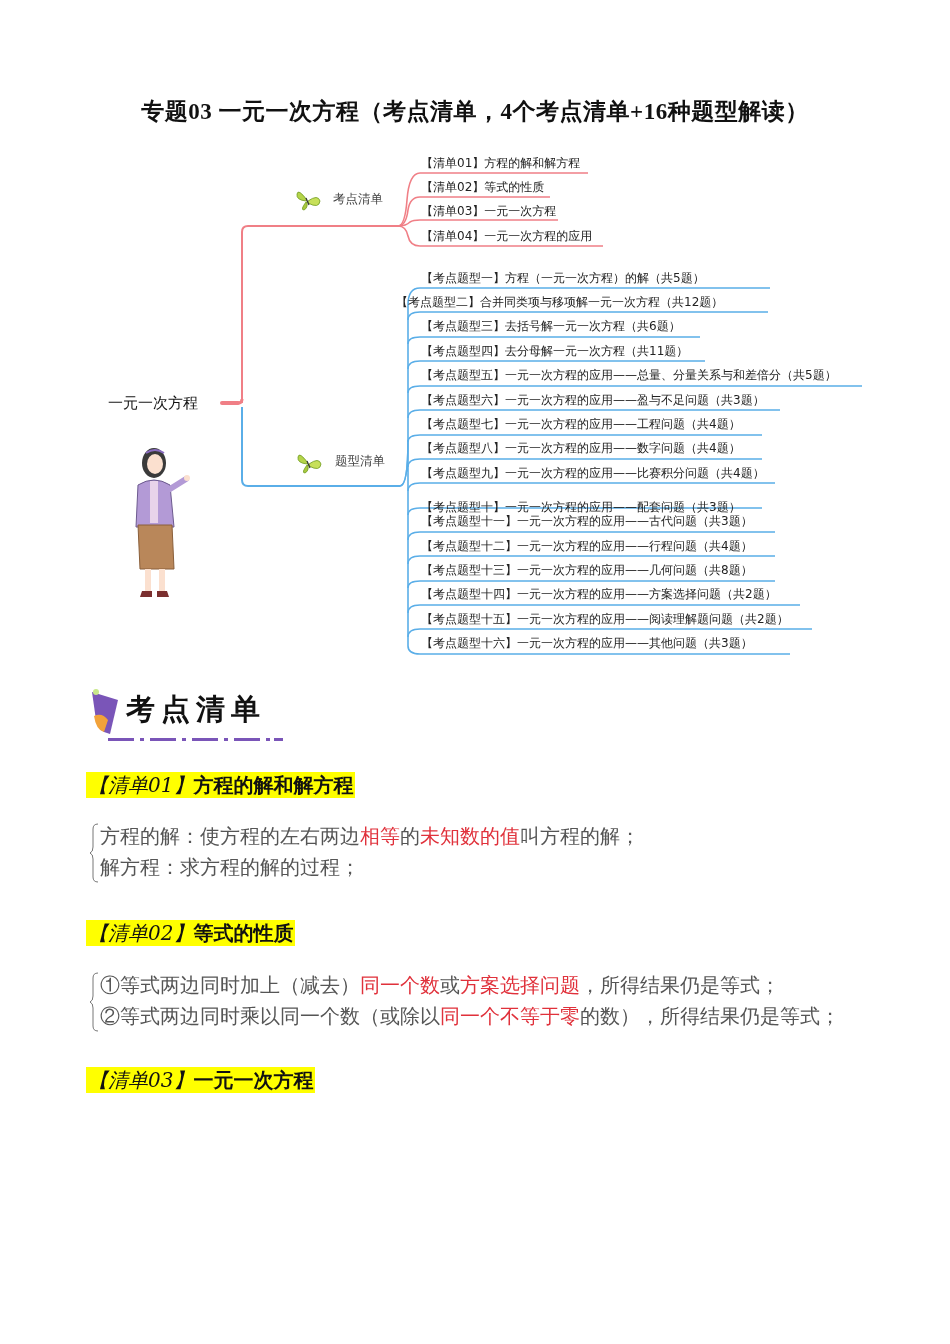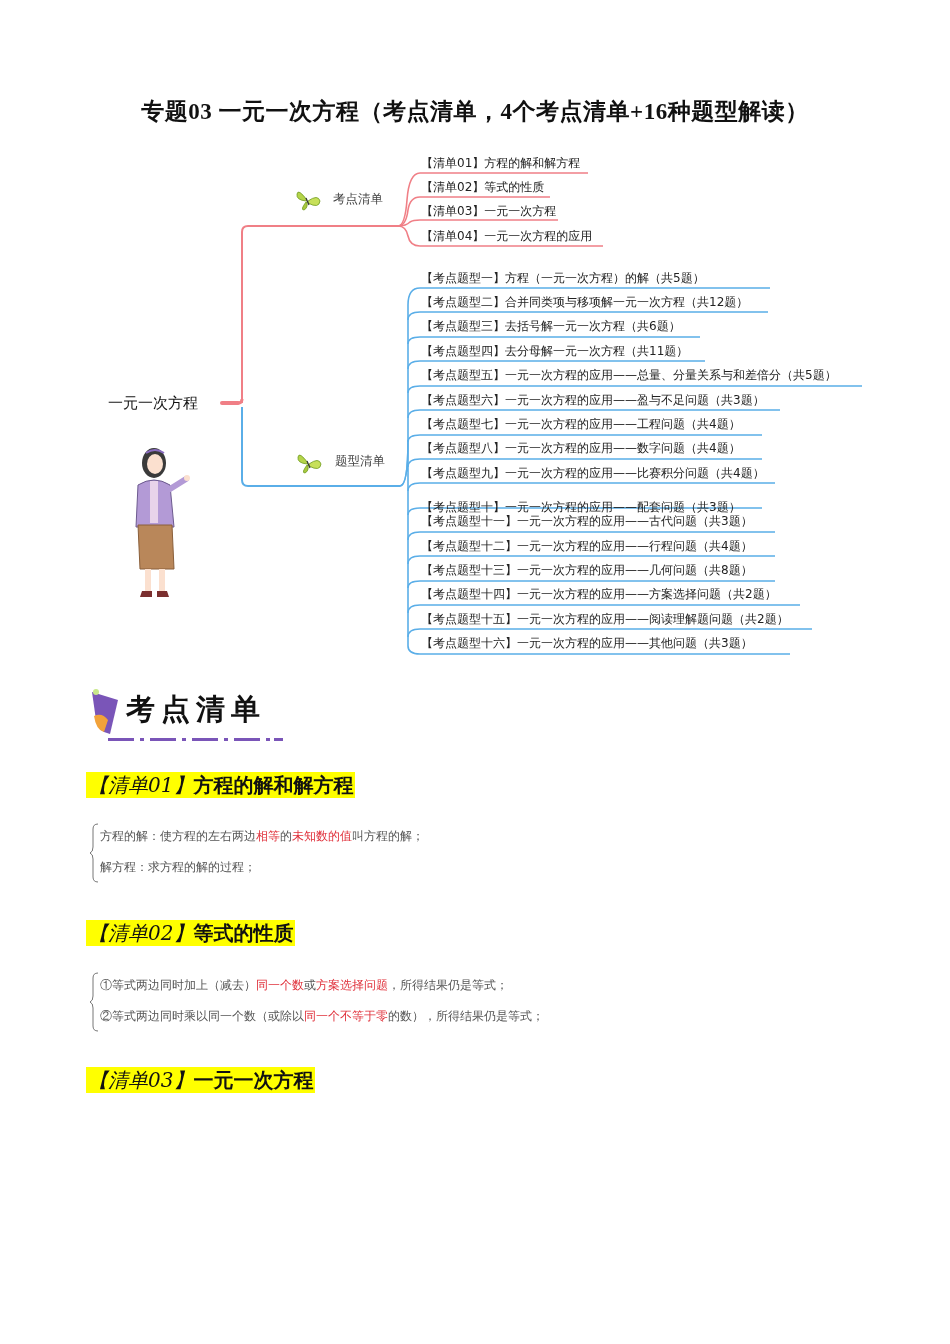--- a/index.html
+++ b/index.html
@@ -20,21 +20,21 @@
   .banner { position: absolute; left: 88px; top: 682px; width: 200px; height: 64px; }
   .banner-title { position: absolute; left: 38px; top: 8px; font-family: "DejaVu Serif", serif;
                   font-weight: bold; font-size: 29px; letter-spacing: 6px; color: #111; }
   .banner-line { position: absolute; left: 20px; top: 56px; width: 175px; height: 4px; }
 
   .sec-head { position: absolute; left: 86px; background: #ffff00; padding: 0 2px;
               font-size: 20px; line-height: 26px; font-weight: bold; color: #111; }
   .sec-head .bracket-part { font-family: "DejaVu Serif", serif; font-weight: normal; font-style: italic; }
   .sec-head .sec-title { font-family: "DejaVu Sans", sans-serif; font-weight: bold; }
 
-  .brace-block { position: absolute; left: 90px; font-size: 12px; color: #555; line-height: 31px; }
+  .brace-block { position: absolute; left: 90px; font-size: 20px; color: #555; line-height: 31px; }
   .brace { position: absolute; left: 0; top: 2px; width: 10px; }
   .brace-lines { margin-left: 10px; }
   .red { color: #e0313b; }
 </style>
 </head>
 <body>
 
 <div class="doc-title">专题03  一元一次方程（考点清单，4个考点清单+16种题型解读）</div>
 
 <div class="mindmap">
@@ -89,21 +89,21 @@
     <line x1="12" y1="10" x2="15" y2="17" stroke="#333" stroke-width="1.2"></line>
   </svg>
   <div class="mm-text mm-cat" style="left:335px; top:313px;">题型清单</div>
 
   <div class="mm-text" style="left:421px; top:15px;">【清单01】方程的解和解方程</div>
   <div class="mm-text" style="left:421px; top:39px;">【清单02】等式的性质</div>
   <div class="mm-text" style="left:421px; top:63px;">【清单03】一元一次方程</div>
   <div class="mm-text" style="left:421px; top:88px;">【清单04】一元一次方程的应用</div>
 
   <div class="mm-text" style="left:421px; top:130px;">【考点题型一】方程（一元一次方程）的解（共5题）</div>
-  <div class="mm-text" style="left:421px; top:154px;text-align:right;">【考点题型二】合并同类项与移项解一元一次方程（共12题）</div>
+  <div class="mm-text" style="left:396px; top:154px;text-align:right;">【考点题型二】合并同类项与移项解一元一次方程（共12题）</div>
   <div class="mm-text" style="left:421px; top:178px;">【考点题型三】去括号解一元一次方程（共6题）</div>
   <div class="mm-text" style="left:421px; top:203px;text-align:center;">【考点题型四】去分母解一元一次方程（共11题）</div>
   <div class="mm-text" style="left:421px; top:227px;">【考点题型五】一元一次方程的应用——总量、分量关系与和差倍分（共5题）</div>
   <div class="mm-text" style="left:421px; top:252px;">【考点题型六】一元一次方程的应用——盈与不足问题（共3题）</div>
   <div class="mm-text" style="left:421px; top:276px;">【考点题型七】一元一次方程的应用——工程问题（共4题）</div>
   <div class="mm-text" style="left:421px; top:300px;">【考点题型八】一元一次方程的应用——数字问题（共4题）</div>
   <div class="mm-text" style="left:421px; top:325px;">【考点题型九】一元一次方程的应用——比赛积分问题（共4题）</div>
   <div class="mm-text" style="left:421px; top:359px;">【考点题型十】一元一次方程的应用——配套问题（共3题）</div>
   <div class="mm-text" style="left:421px; top:373px;">【考点题型十一】一元一次方程的应用——古代问题（共3题）</div>
   <div class="mm-text" style="left:421px; top:398px;">【考点题型十二】一元一次方程的应用——行程问题（共4题）</div>

